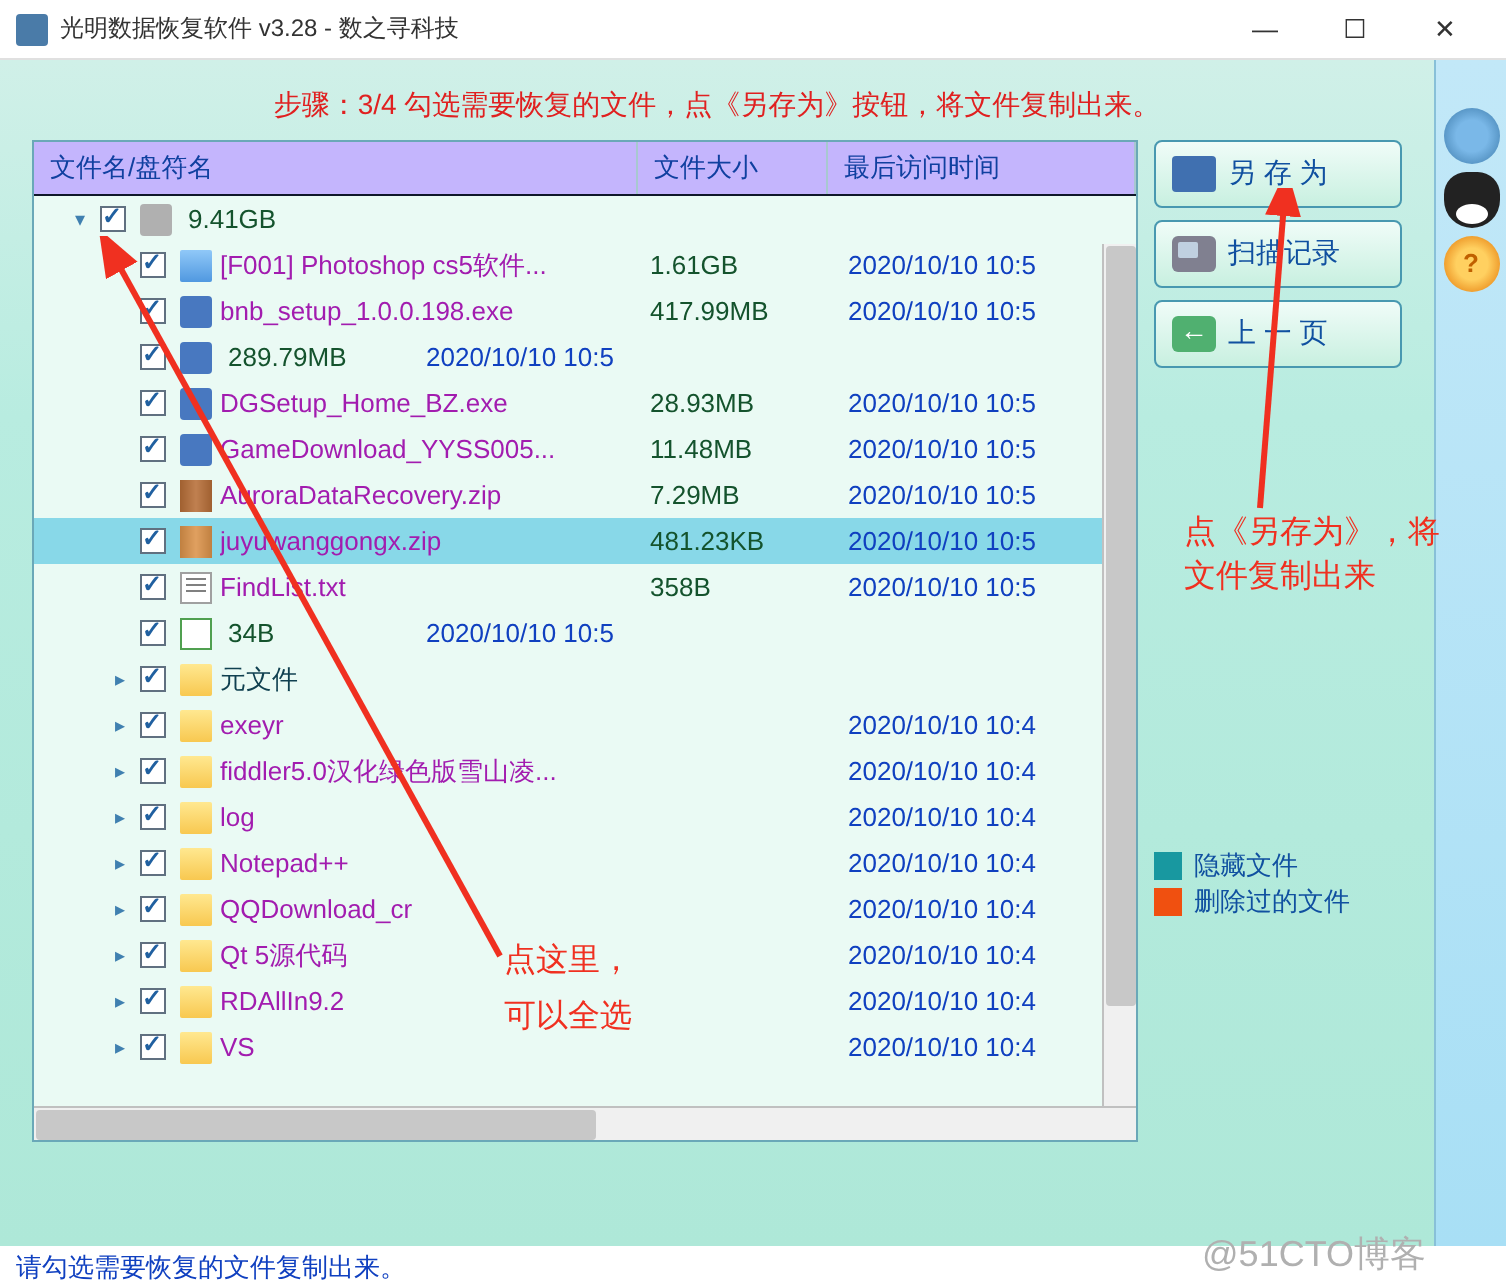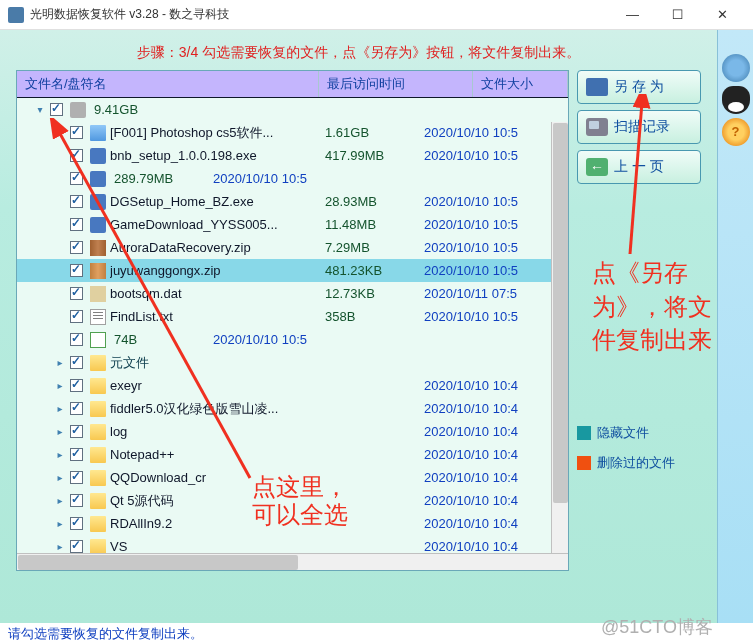--- a/index.html
+++ b/index.html
@@ -37,44 +37,44 @@
 .ficon.folder { background: linear-gradient(180deg, #ffe890 0%, #f8c850 100%); border-radius: 1px; }
 .ficon.folder-blue { background: linear-gradient(180deg, #90c8f8 0%, #5098e0 100%); border-radius: 1px; }
 .ficon.exe { background: #4878c0; border-radius: 2px; }
 .ficon.zip { background: linear-gradient(90deg, #c08040 0%, #e0a060 50%, #c08040 100%); }
 .ficon.zip2 { background: linear-gradient(90deg, #a06030 0%, #c08050 50%, #a06030 100%); }
 .ficon.dat { background: #e0d0a0; }
 .ficon.txt { background: #fff; border: 1px solid #a0a0a0; position: relative; }
 .ficon.txt::before { content: ""; position: absolute; top: 2px; left: 2px; right: 2px; height: 1px; background: #808080; box-shadow: 0 3px 0 #808080, 0 6px 0 #808080; }
 .ficon.txt2 { background: #fff; border: 1px solid #50a050; position: relative; }
 .fname { flex: 0 0 auto; overflow: hidden; white-space: nowrap; text-overflow: ellipsis; }
-.fname.link { color: #0f172a; }
+.fname.link { color: #a21caf; }
 .fname.green { color: #20a060; }
 .fname.normal { color: #104050; }
 .fsize { width: 95px; color: #14532d; padding-left: 4px; flex-shrink: 0; }
 .ftime { flex: 1; color: #1040c0; padding-left: 8px; overflow: hidden; white-space: nowrap; }
 .side-col { width: 124px; }
 .action-btn { height: 34px; border: 1px solid #4898b0; background: linear-gradient(180deg, #f0fcf8 0%, #c8f0e0 100%); border-radius: 4px; display: flex; align-items: center; padding: 0 8px; margin-bottom: 6px; cursor: pointer; color: #1050a0; font-size: 14px; gap: 6px; }
 .btn-icon { width: 22px; height: 18px; flex-shrink: 0; }
 .btn-icon.save { background: #4070b0; border-radius: 2px; }
 .btn-icon.scan { background: #808090; border-radius: 3px; position: relative; }
 .btn-icon.scan::after { content: ""; position: absolute; top: 3px; left: 3px; width: 10px; height: 8px; background: #c0d0e0; border-radius: 1px; }
 .btn-icon.prev { background: #50b070; border-radius: 3px; position: relative; }
 .btn-icon.prev::after { content: "←"; position: absolute; top: -1px; left: 4px; color: #fff; font-size: 14px; font-weight: bold; }
 .legend { margin-top: 240px; }
-.legend-item { display: flex; align-items: center; margin: 12px 0; color: #1050a0; font-size: 13px; gap: 6px; }
+.legend-item { display: flex; align-items: center; margin: 0 0; color: #1050a0; font-size: 13px; gap: 6px; }
 .legend-sq { width: 14px; height: 14px; }
 .legend-sq.teal { background: #1898a0; }
 .legend-sq.orange { background: #f05010; }
 .hscroll { position: absolute; bottom: 0; left: 0; right: 0; height: 17px; background: #f0f0f0; border-top: 1px solid #c0c0c0; display: flex; }
 .hscroll-thumb { width: 280px; height: 15px; background: #c8c8c8; margin: 1px 0 0 1px; border-radius: 2px; }
 .vscroll { position: absolute; top: 24px; right: 0; width: 17px; bottom: 17px; background: #f0f0f0; border-left: 1px solid #c0c0c0; }
 .vscroll-thumb { width: 15px; height: 380px; background: #c8c8c8; margin: 1px 0 0 1px; border-radius: 2px; }
 .status-bar { position: absolute; bottom: 0; left: 0; right: 0; height: 20px; padding: 2px 8px; color: #1040c0; font-size: 13px; background: #fff; }
-.annotation { position: absolute; color: #f03020; font-size: 24px; pointer-events: none; line-height: 1.4; }
+.annotation { position: absolute; color: #f03020; font-size: 16px; pointer-events: none; line-height: 1.4; }
 .arrow-svg { position: absolute; pointer-events: none; }
 .watermark { position: absolute; bottom: 4px; right: 40px; color: #b0b0b0; font-size: 18px; }
 </style>
 </head>
 <body>
 
 <div class="titlebar">
   <div class="titlebar-icon"></div>
   <div class="titlebar-text">光明数据恢复软件 v3.28 - 数之寻科技</div>
   <div class="win-controls">
@@ -83,22 +83,22 @@
     <div class="win-btn close">✕</div>
   </div>
 </div>
 
 <div class="main-area">
   <div class="step-text">步骤：3/4 勾选需要恢复的文件，点《另存为》按钮，将文件复制出来。</div>
   <div class="content-row">
     <div class="file-panel">
       <div class="file-header">
         <div class="fh-col fh-name">文件名/盘符名</div>
+        <div class="fh-col fh-size">文件大小</div>
         <div class="fh-col fh-time">最后访问时间</div>
-        <div class="fh-col fh-size">文件大小</div>
       </div>
       <div class="file-body" id="file-body">
         <div class="file-row">
             <span class="indent" style="width:14px"></span>
             <span class="expander ">▾</span>
             <span class="chk on"></span>
             <span class="ficon disk"></span>
             <span class="fsize">9.41GB</span>
             <span class="ftime"></span>
           </div>
@@ -161,40 +161,31 @@
             <span class="chk on"></span>
             <span class="ficon zip"></span>
             <span class="fname link" style="width:211px">juyuwanggongx.zip</span>
             <span class="fsize">481.23KB</span>
             <span class="ftime">2020/10/10 10:5</span>
           </div>
           <div class="file-row">
             <span class="indent" style="width:34px"></span>
             <span class="expander empty">▸</span>
             <span class="chk on"></span>
-            <span class="ficon dat"></span>
-            <span class="fname link" style="width:211px">bootsqm.dat</span>
-            <span class="fsize">12.73KB</span>
-            <span class="ftime">2020/10/11 07:5</span>
-          </div>
-          <div class="file-row">
-            <span class="indent" style="width:34px"></span>
-            <span class="expander empty">▸</span>
-            <span class="chk on"></span>
             <span class="ficon txt"></span>
             <span class="fname link" style="width:211px">FindList.txt</span>
             <span class="fsize">358B</span>
             <span class="ftime">2020/10/10 10:5</span>
           </div>
           <div class="file-row">
             <span class="indent" style="width:34px"></span>
             <span class="expander empty">▸</span>
             <span class="chk on"></span>
             <span class="ficon txt2"></span>
-            <span class="fsize">74B</span>
+            <span class="fsize">34B</span>
             <span class="ftime">2020/10/10 10:5</span>
           </div>
           <div class="file-row">
             <span class="indent" style="width:34px"></span>
             <span class="expander ">▸</span>
             <span class="chk on"></span>
             <span class="ficon folder"></span>
             <span class="fname normal" style="width:211px">元文件</span>
             <span class="fsize"></span>
             <span class="ftime"></span>

